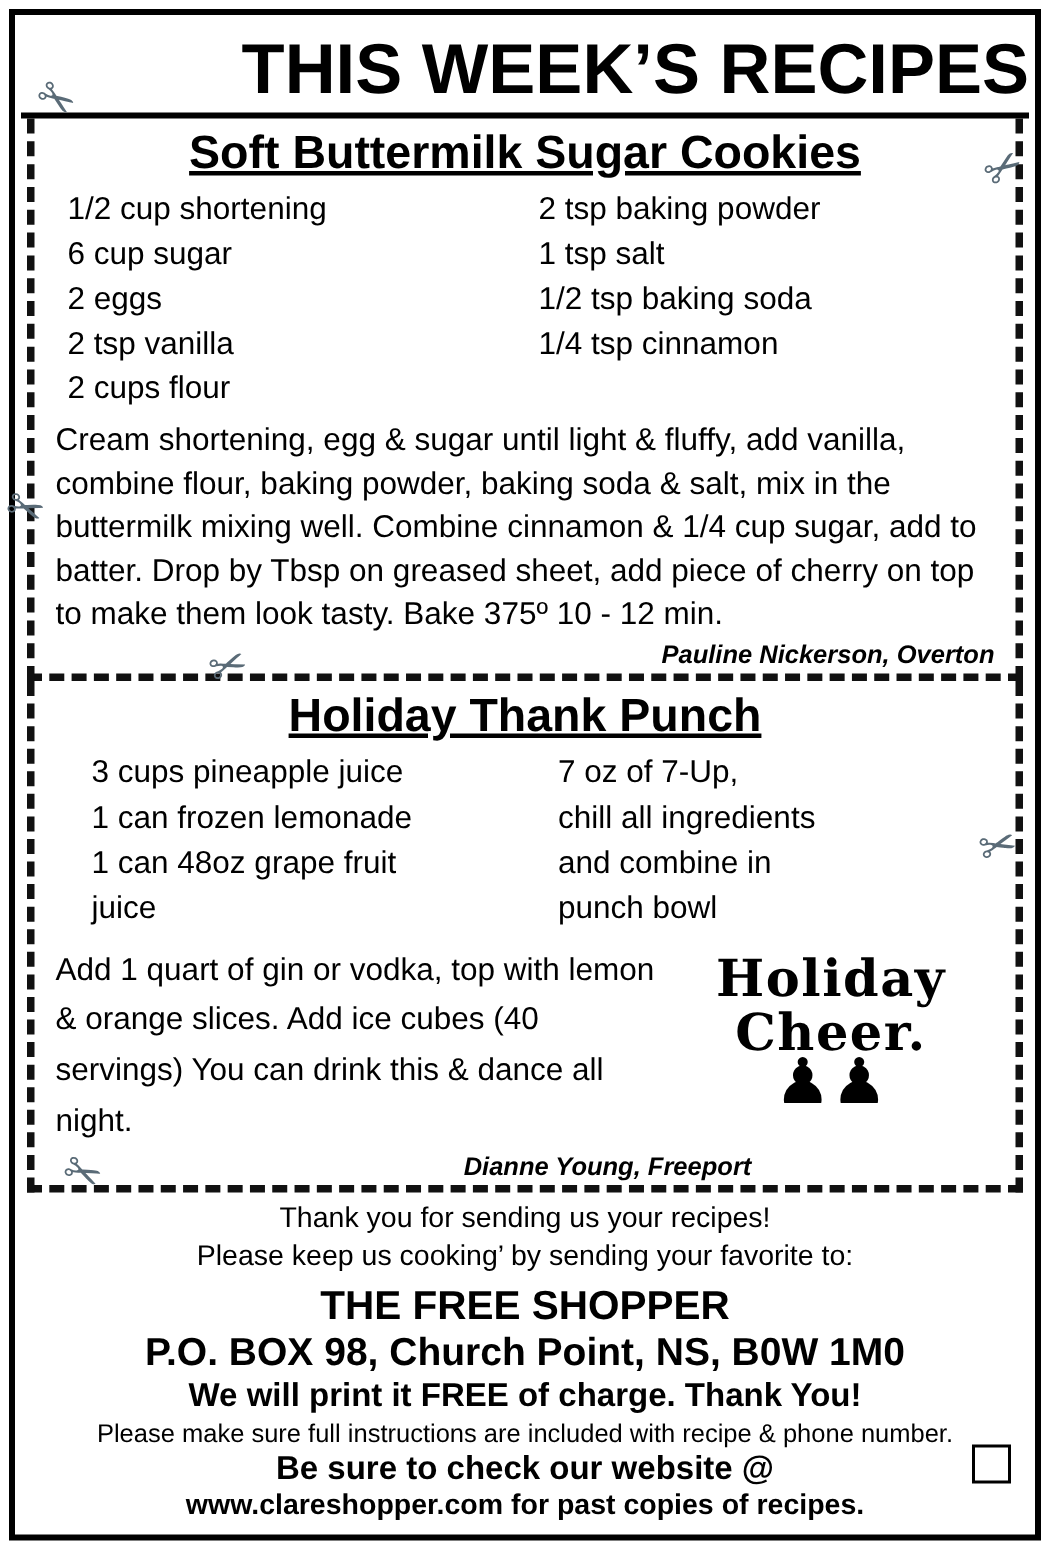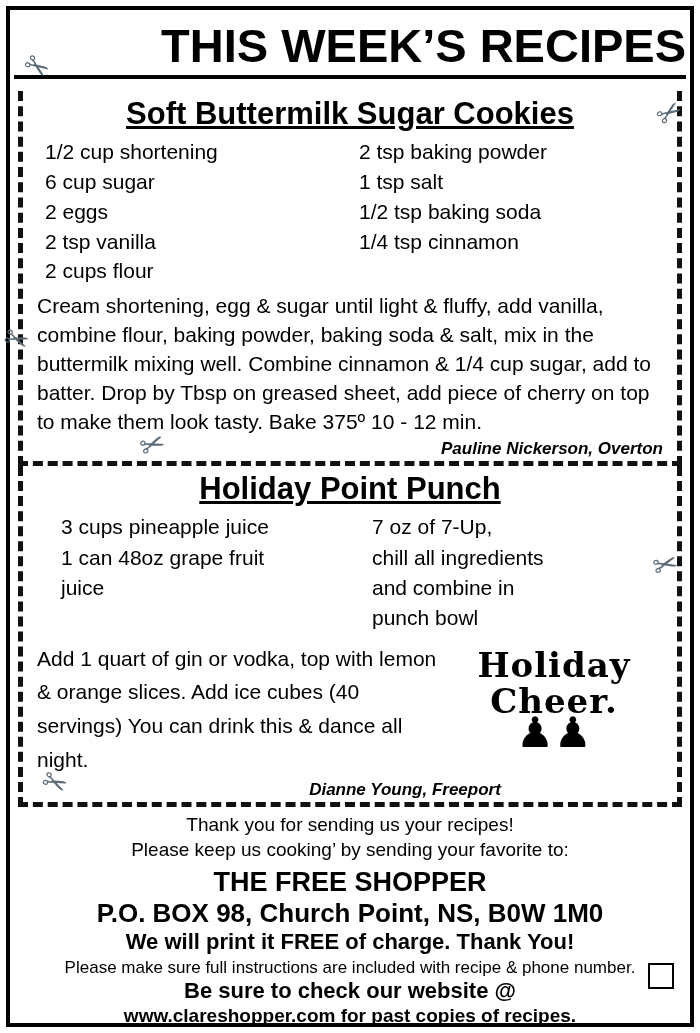--- a/index.html
+++ b/index.html
@@ -62,21 +62,20 @@
     box-sizing: border-box;
   }
   .coupon.second {
     border-bottom: 5px dashed #111;
     border-left: 5px dashed #111;
     border-right: 5px dashed #111;
   }
   .coupon.first {
     border-left: 5px dashed #111;
     border-right: 5px dashed #111;
-    margin-top: 12px;
   }
 
   .recipe-title {
     text-align: center;
     font-size: 31px;
     font-weight: bold;
     text-decoration: underline;
     margin: 2px 0 6px 0;
     line-height: 1.1;
   }
@@ -233,25 +232,26 @@
           <div>1/2 tsp baking soda</div>
           <div>1/4 tsp cinnamon</div>
         </div>
       </div>
 
       <div class="method">Cream shortening, egg &amp; sugar until light &amp; fluffy, add vanilla, combine flour, baking powder, baking soda &amp; salt, mix in the buttermilk mixing well. Combine cinnamon &amp; 1/4 cup sugar, add to batter. Drop by Tbsp on greased sheet, add piece of cherry on top to make them look tasty. Bake 375º 10 - 12 min.</div>
       <div class="credit">Pauline Nickerson, Overton</div>
     </div>
 
     <div class="coupon second">
-      <div class="recipe-title">Holiday Point Punch</div>
+      <div class="recipe-title">Holiday Thank Punch</div>
 
       <div class="punch-ing">
         <div class="ing-col left">
           <div>3 cups pineapple juice</div>
+          <div>1 can frozen lemonade</div>
           <div>1 can 48oz grape fruit</div>
           <div>juice</div>
         </div>
         <div class="ing-col right">
           <div>7 oz of 7-Up,</div>
           <div>chill all ingredients</div>
           <div>and combine in</div>
           <div>punch bowl</div>
         </div>
       </div>

